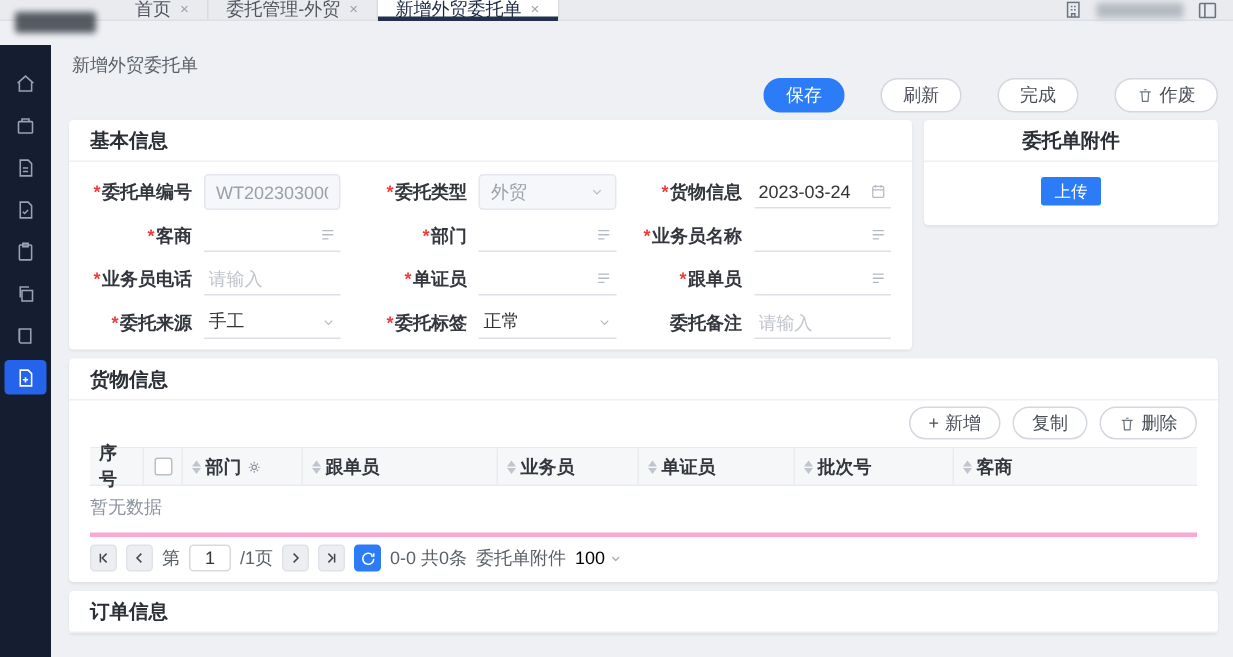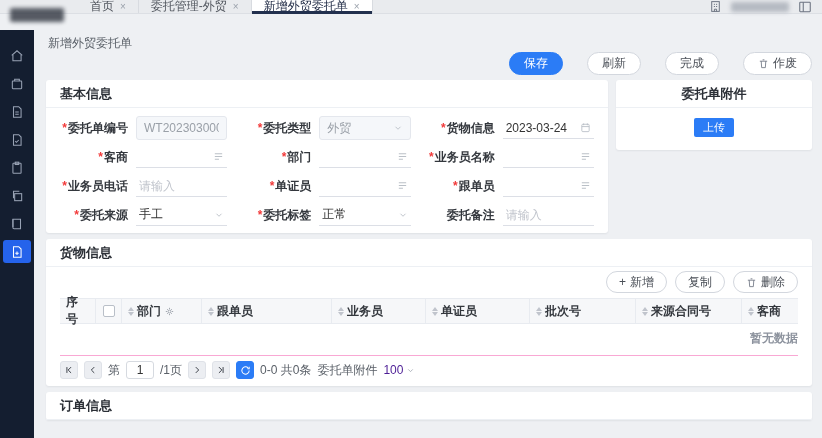--- a/index.html
+++ b/index.html
@@ -79,29 +79,29 @@
   .th { display:flex; align-items:center; gap:3px; padding:0 6px; border-right:1px solid #e8ebf0; }
   .th:last-child { border-right:none; }
   .w1{width:36px} .w2{width:26px; justify-content:center;} .w3{width:80px} .w4{width:130px}
   .w5{width:94px} .w6{width:104px} .w7{width:106px} .w8{width:106px} .w9{flex:1}
   .sort { display:flex; flex-direction:column; gap:1px; flex:none; }
   .sort i { display:block; width:0; height:0; border-left:3px solid transparent; border-right:3px solid transparent; }
   .sort .up { border-bottom:4px solid #c0c4cc; }
   .sort .down { border-top:4px solid #c0c4cc; }
   .cb { width:12px; height:12px; border:1px solid #b9bfc8; border-radius:2px; background:#fff; }
   .gear { color:#8d939e; }
-  .empty { text-align:right; color:#8d939e; padding:6px 0 8px; border-bottom:1px solid #f9a8d4;font-weight:bold; }
+  .empty { text-align:left; color:#8d939e; padding:6px 0 8px; border-bottom:3px solid #f9a8d4; }
 
   .pager { display:flex; align-items:center; gap:6px; padding:5px 14px 7px; color:#5a6068; }
   .pg-btn { width:18px; height:18px; background:#eceef2; border:1px solid #dfe2e8; border-radius:3px;
             display:flex; align-items:center; justify-content:center; color:#3f444c; cursor:pointer; }
   .pg-btn.refresh { background:#2b7cf6; border-color:#2b7cf6; color:#fff; }
   .page-input { width:28px; height:18px; border:1px solid #d6dae0; border-radius:3px; text-align:center;
                 font-size:12px; color:#333; font-family:inherit; outline:none; background:#fff; }
-  .per-select { display:flex; align-items:center; gap:3px; color:#4c1d95; cursor:pointer; }
+  .per-select { display:flex; align-items:center; gap:3px; color:#000000; cursor:pointer; }
   .caret-ic { color:#a8aeb8; }
 
   .orders-card { margin-bottom:0; }
 </style>
 </head>
 <body>
 
 <div class="topbar">
   <div class="logo-blur"></div>
   <div class="tabs">
@@ -419,27 +419,20 @@
             </span>
           <span>单证员</span>
         </div>
         <div class="th w7">
           <span class="sort">
               <i class="up"></i>
               <i class="down"></i>
             </span>
           <span>批次号</span>
         </div>
-        <div class="th w8">
-          <span class="sort">
-              <i class="up"></i>
-              <i class="down"></i>
-            </span>
-          <span>来源合同号</span>
-        </div>
         <div class="th w9">
           <span class="sort">
               <i class="up"></i>
               <i class="down"></i>
             </span>
           <span>客商</span>
         </div>
       </div>
       <div class="empty">暂无数据</div>
     </div>

